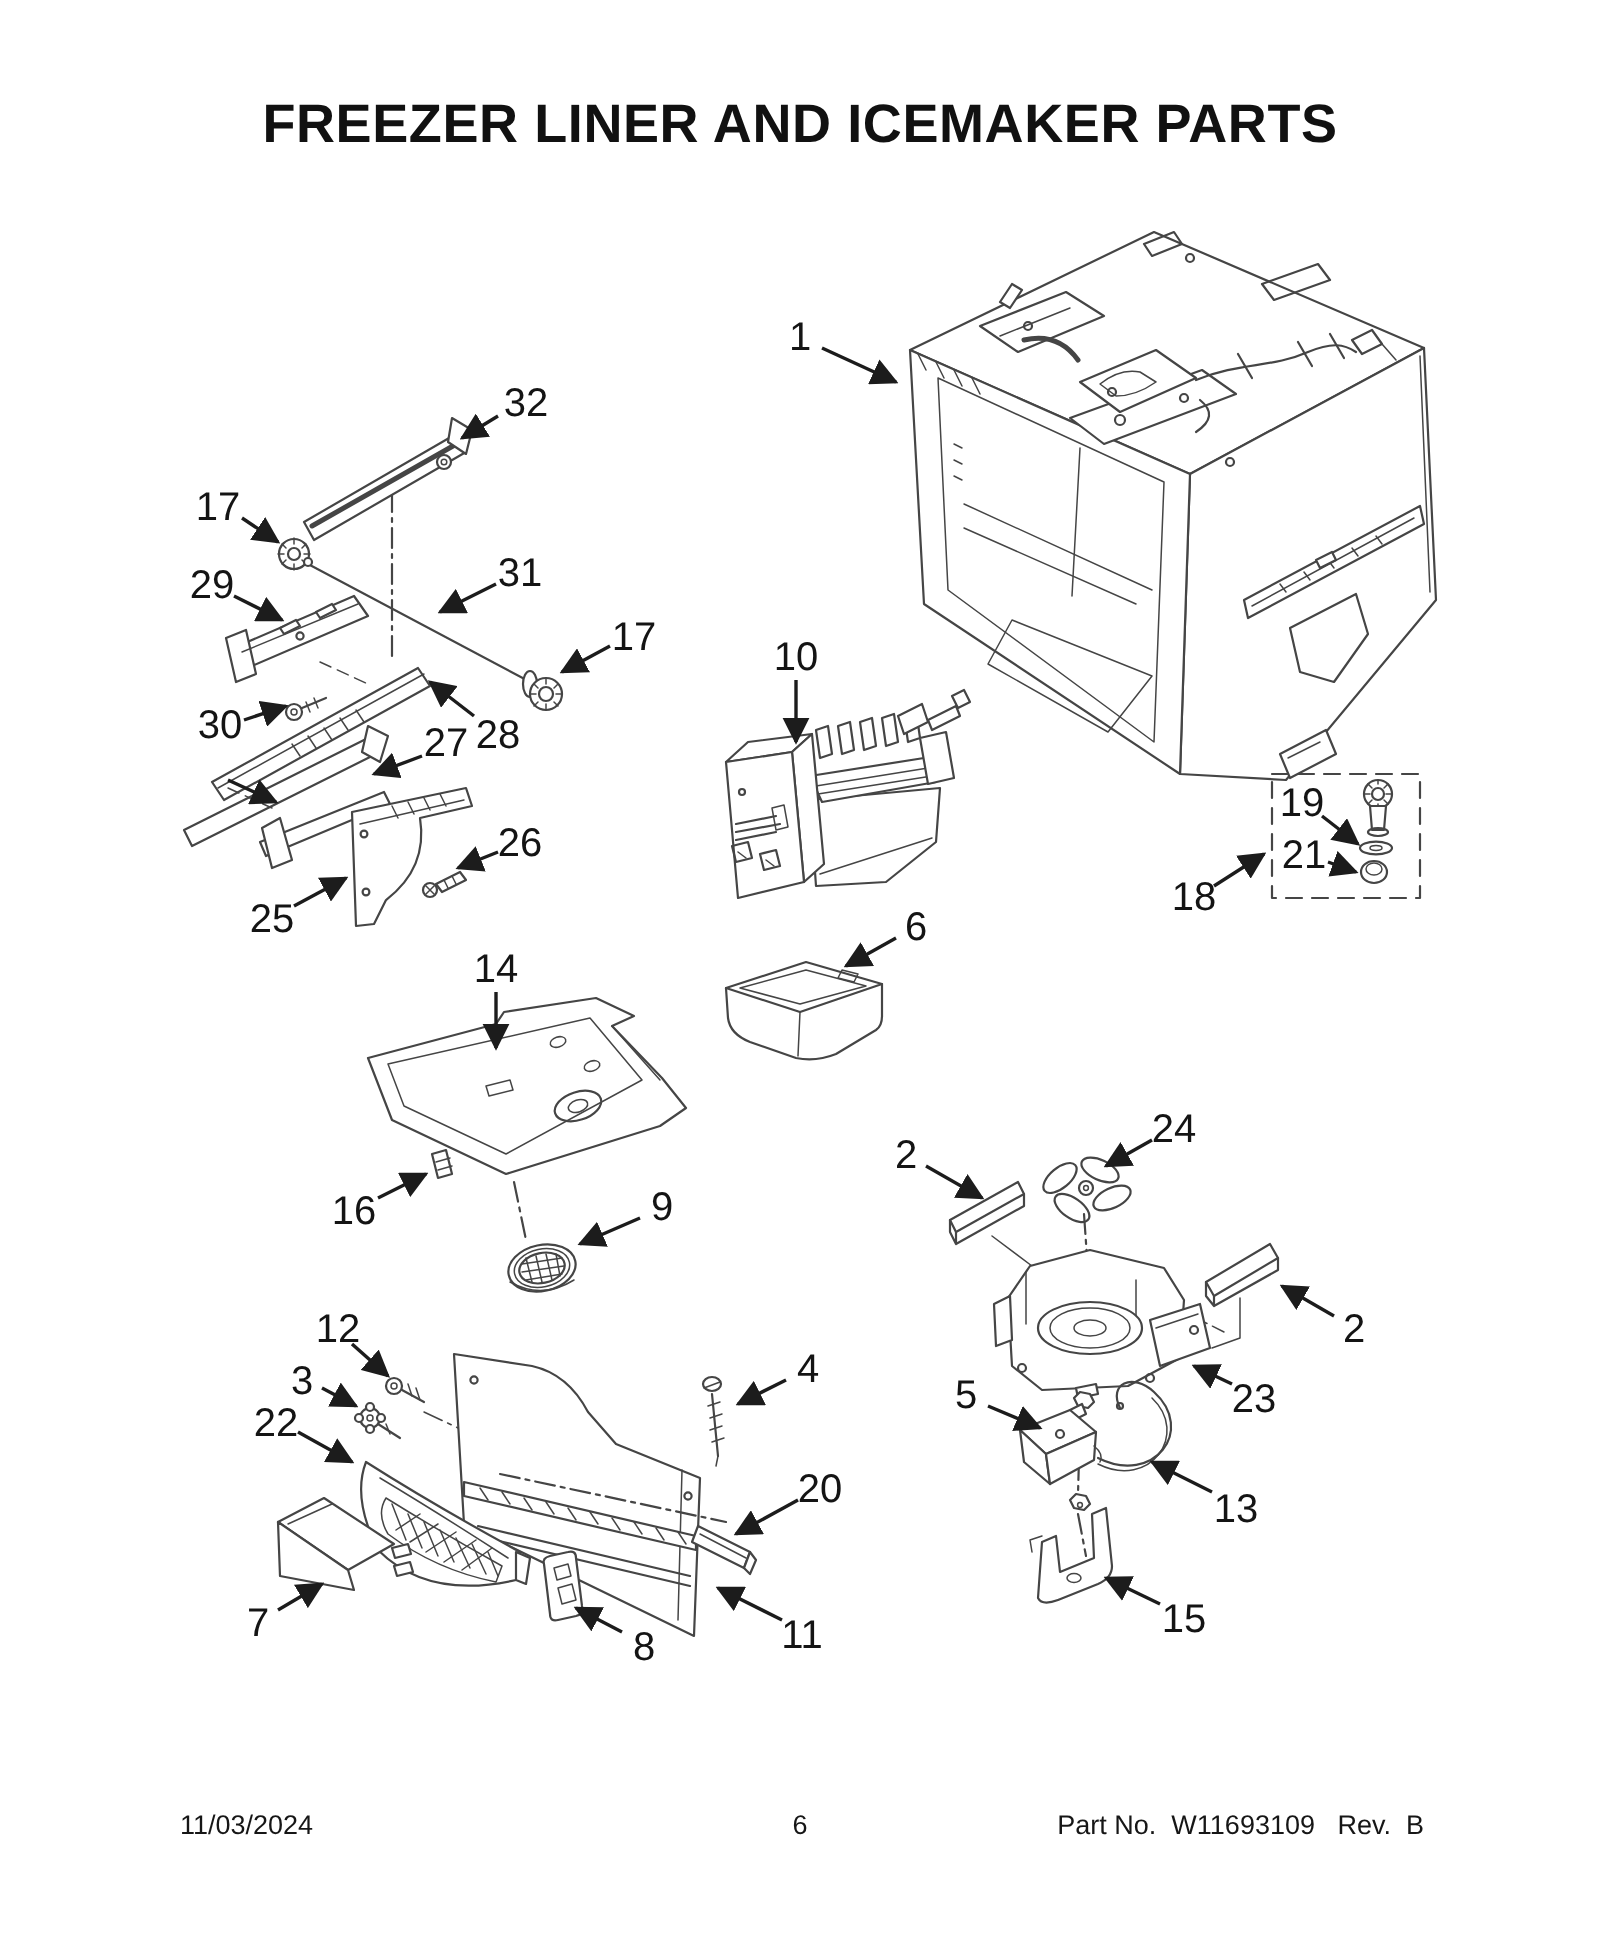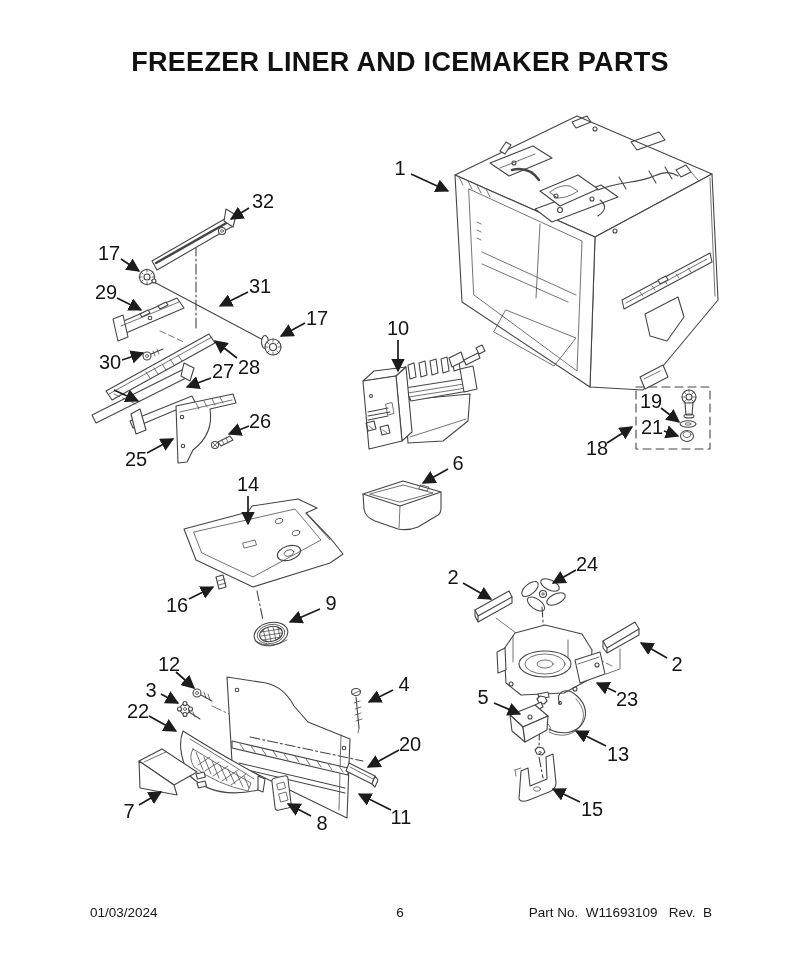--- a/index.html
+++ b/index.html
@@ -474,17 +474,17 @@
           <text x="618" y="754" dy="0.35em" class="callout-label">13</text>
         </g>
         <g>
           <line x1="580" y1="802" x2="553" y2="789" class="leader"></line>
           <text x="592" y="809" dy="0.35em" class="callout-label">15</text>
         </g>
       </g>
   </svg>
 
   <div class="footer">
-    <span class="f-left">01/03/2024</span>
+    <span class="f-left">11/03/2024</span>
     <span class="f-center">6</span>
     <span class="f-right">Part No.  W11693109   Rev.  B</span>
   </div>
 </div>
 
 </body></html>

